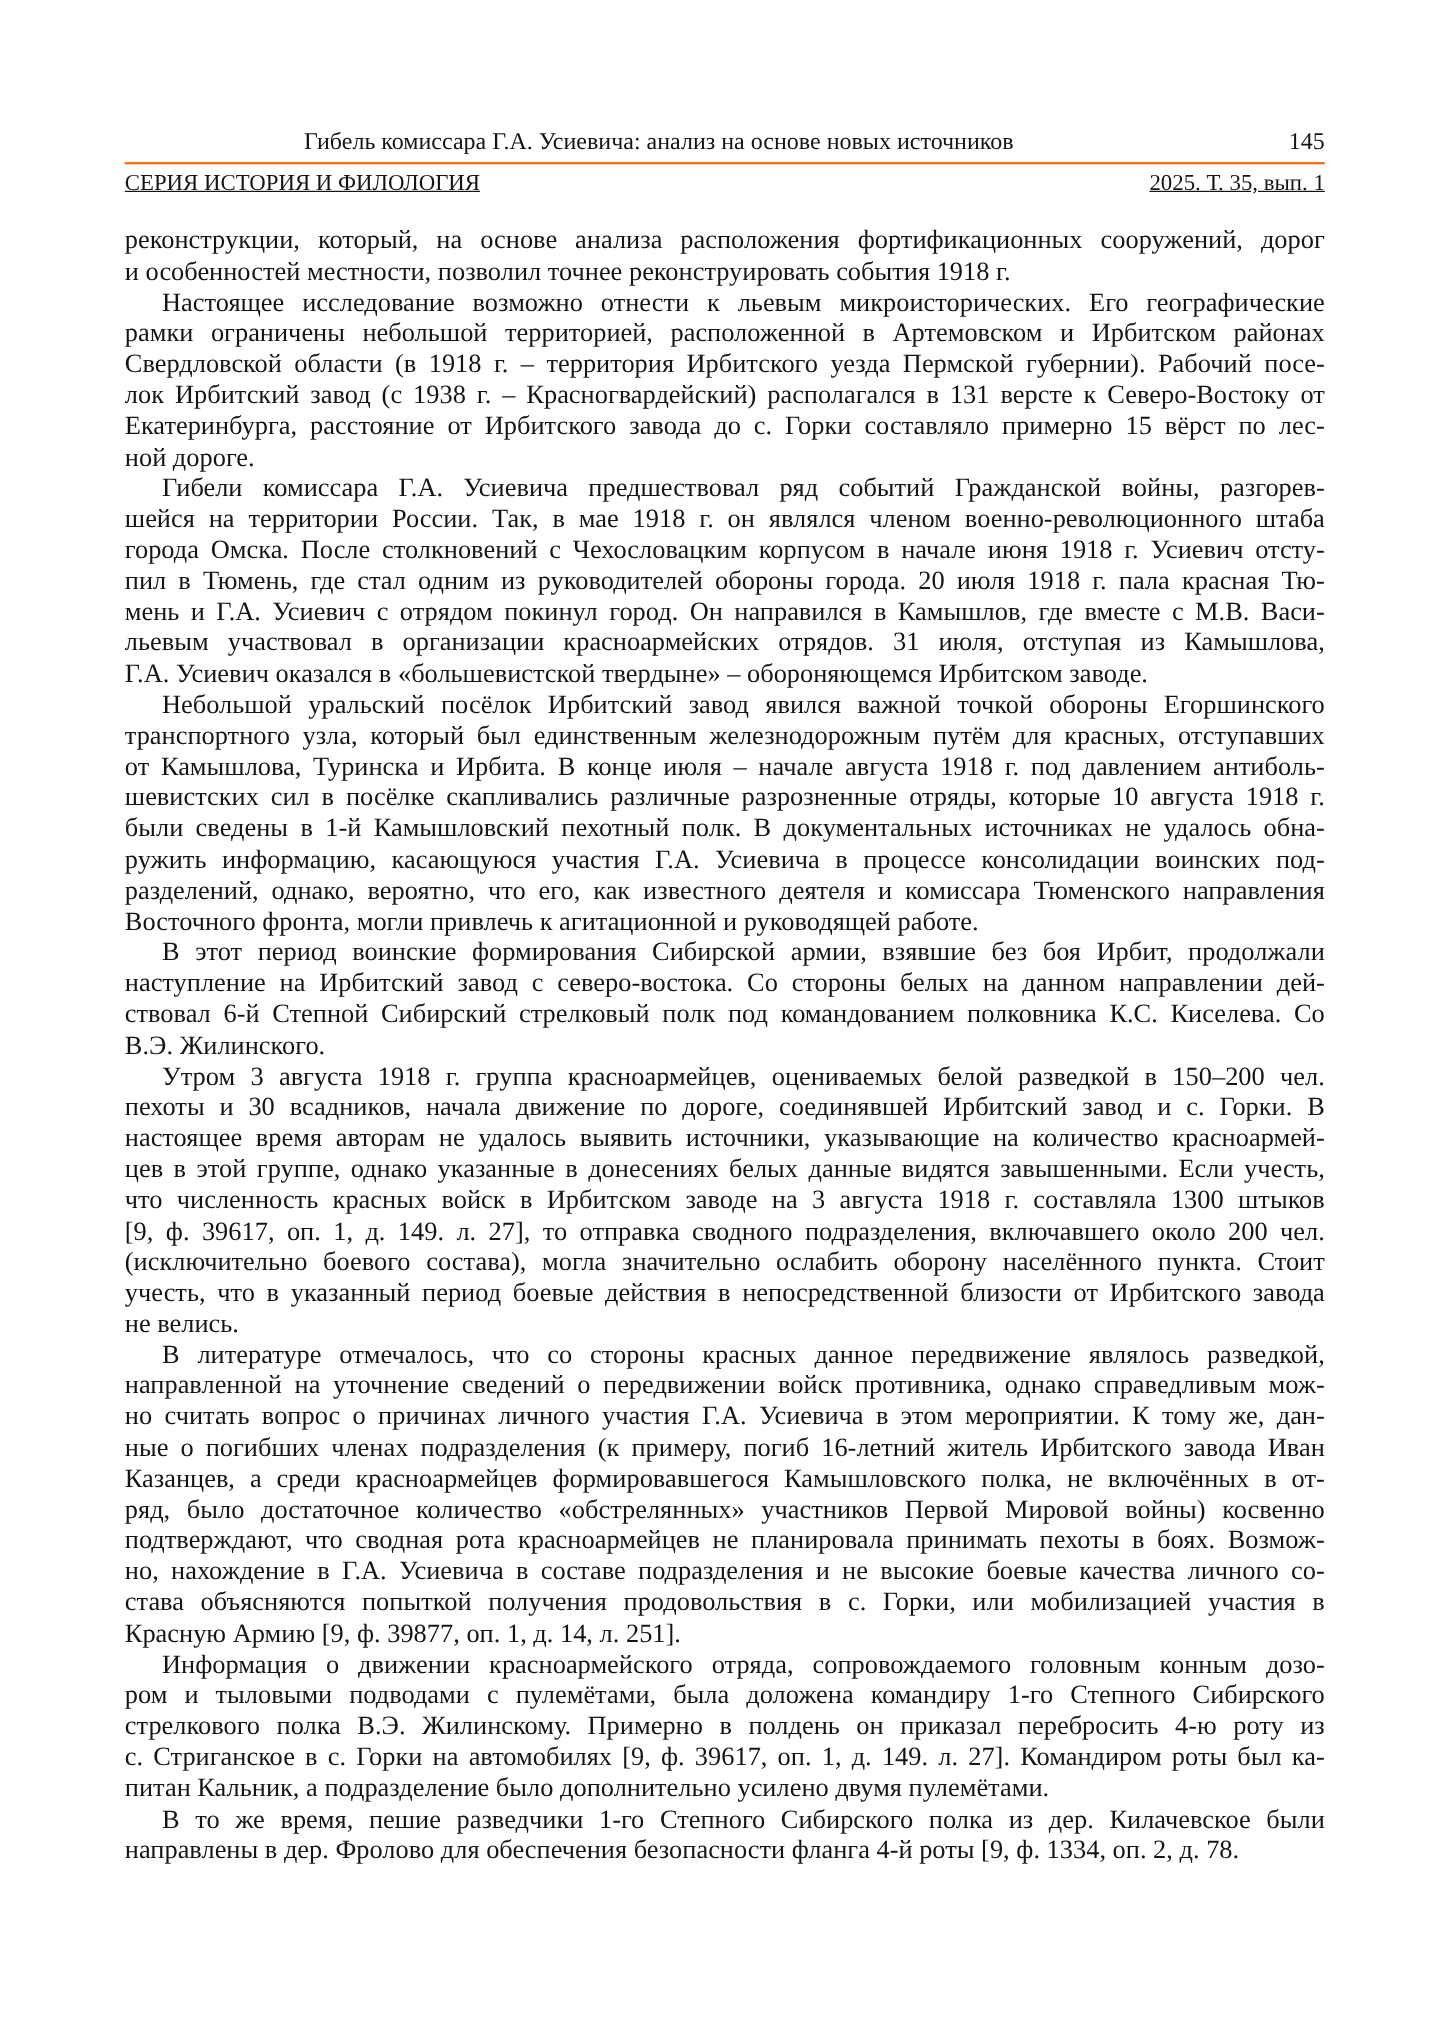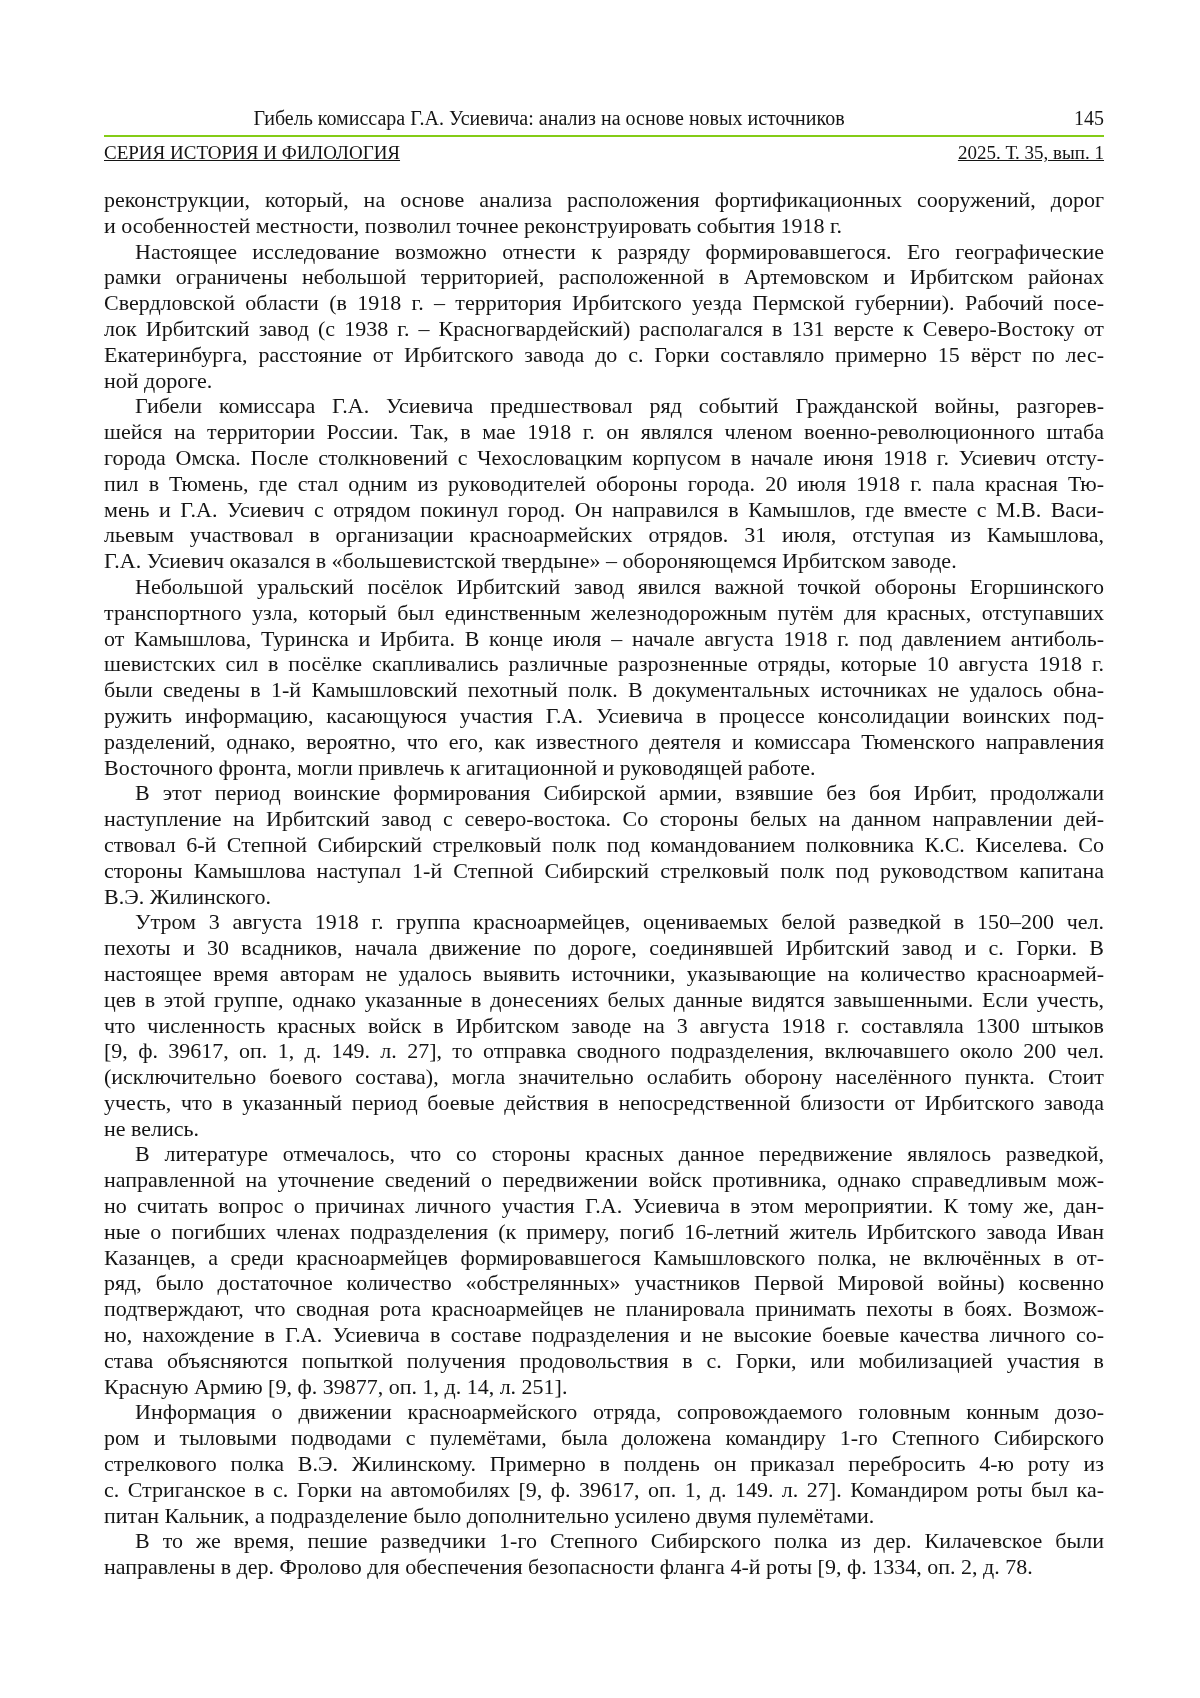--- a/index.html
+++ b/index.html
@@ -19,21 +19,21 @@
     box-sizing: border-box;
     width: 1200px;
     height: 1698px;
     padding: 106px 96px 0 104px;
   }
   
   .h1row {
     display: grid;
     grid-template-columns: 1fr 110px;
     align-items: baseline;
-    border-bottom: 2px solid #84cc16;
+    border-bottom: 2px solid #f97316;
     padding-bottom: 5px;
   }
   .running-title {
     font-size: 20px;
     line-height: 24px;
     text-align: center;
   }
   .page-number {
     font-size: 20px;
     line-height: 24px;
@@ -82,21 +82,21 @@
       <div>2025. Т. 35, вып. 1</div>
     </div>
   </header>
 
   <main class="article-body" id="article-body">
       <div class="para">
         <div class="line">реконструкции, который, на основе анализа расположения фортификационных сооружений, дорог</div>
         <div class="line final">и особенностей местности, позволил точнее реконструировать события 1918 г.</div>
       </div>
       <div class="para">
-        <div class="line indent">Настоящее исследование возможно отнести к разряду формировавшегося. Его географические</div>
+        <div class="line indent">Настоящее исследование возможно отнести к льевым микроисторических. Его географические</div>
         <div class="line">рамки ограничены небольшой территорией, расположенной в Артемовском и Ирбитском районах</div>
         <div class="line">Свердловской области (в 1918 г. – территория Ирбитского уезда Пермской губернии). Рабочий посе-</div>
         <div class="line">лок Ирбитский завод (с 1938 г. – Красногвардейский) располагался в 131 версте к Северо-Востоку от</div>
         <div class="line">Екатеринбурга, расстояние от Ирбитского завода до с. Горки составляло примерно 15 вёрст по лес-</div>
         <div class="line final">ной дороге.</div>
       </div>
       <div class="para">
         <div class="line indent">Гибели комиссара Г.А. Усиевича предшествовал ряд событий Гражданской войны, разгорев-</div>
         <div class="line">шейся на территории России. Так, в мае 1918 г. он являлся членом военно-революционного штаба</div>
         <div class="line">города Омска. После столкновений с Чехословацким корпусом в начале июня 1918 г. Усиевич отсту-</div>
@@ -112,21 +112,20 @@
         <div class="line">шевистских сил в посёлке скапливались различные разрозненные отряды, которые 10 августа 1918 г.</div>
         <div class="line">были сведены в 1-й Камышловский пехотный полк. В документальных источниках не удалось обна-</div>
         <div class="line">ружить информацию, касающуюся участия Г.А. Усиевича в процессе консолидации воинских под-</div>
         <div class="line">разделений, однако, вероятно, что его, как известного деятеля и комиссара Тюменского направления</div>
         <div class="line final">Восточного фронта, могли привлечь к агитационной и руководящей работе.</div>
       </div>
       <div class="para">
         <div class="line indent">В этот период воинские формирования Сибирской армии, взявшие без боя Ирбит, продолжали</div>
         <div class="line">наступление на Ирбитский завод с северо-востока. Со стороны белых на данном направлении дей-</div>
         <div class="line">ствовал 6-й Степной Сибирский стрелковый полк под командованием полковника К.С. Киселева. Со</div>
-        <div class="line">стороны Камышлова наступал 1-й Степной Сибирский стрелковый полк под руководством капитана</div>
         <div class="line final">В.Э. Жилинского.</div>
       </div>
       <div class="para">
         <div class="line indent">Утром 3 августа 1918 г. группа красноармейцев, оцениваемых белой разведкой в 150–200 чел.</div>
         <div class="line">пехоты и 30 всадников, начала движение по дороге, соединявшей Ирбитский завод и с. Горки. В</div>
         <div class="line">настоящее время авторам не удалось выявить источники, указывающие на количество красноармей-</div>
         <div class="line">цев в этой группе, однако указанные в донесениях белых данные видятся завышенными. Если учесть,</div>
         <div class="line">что численность красных войск в Ирбитском заводе на 3 августа 1918 г. составляла 1300 штыков</div>
         <div class="line">[9, ф. 39617, оп. 1, д. 149. л. 27], то отправка сводного подразделения, включавшего около 200 чел.</div>
         <div class="line">(исключительно боевого состава), могла значительно ослабить оборону населённого пункта. Стоит</div>

